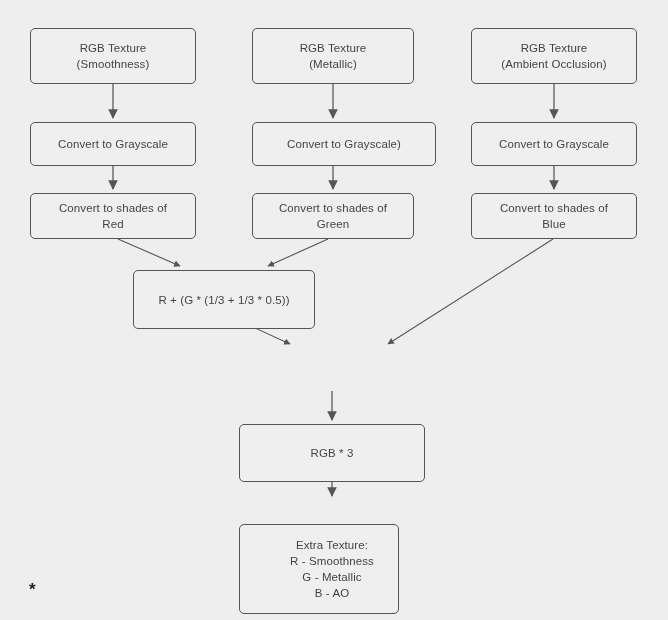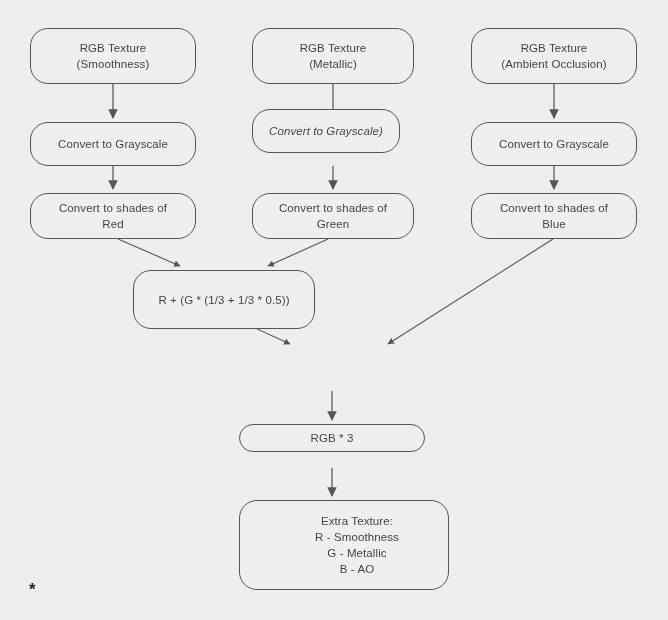--- a/index.html
+++ b/index.html
@@ -25,21 +25,21 @@
     top: 0;
     width: 668px;
     height: 620px;
     pointer-events: none;
   }
   .node {
     position: absolute;
     box-sizing: border-box;
     background: #efefef;
     border: 1px solid #555555;
-    border-radius: 18px;
+    border-radius: 5px;
     color: #444444;
     font-size: 11.5px;
     line-height: 16px;
     letter-spacing: 0.1px;
     display: flex;
     align-items: center;
     justify-content: center;
     text-align: center;
     white-space: pre-line;
     padding: 2px 6px;
@@ -88,38 +88,38 @@
 (Smoothness)</div>
 
   <div class="node" style="left:252px;top:28px;width:162px;height:56px;">RGB Texture
 (Metallic)</div>
 
   <div class="node" style="left:471px;top:28px;width:166px;height:56px;">RGB Texture
 (Ambient Occlusion)</div>
 
   <div class="node" style="left:30px;top:122px;width:166px;height:44px;">Convert to Grayscale</div>
 
-  <div class="node" style="left:252px;top:109px;width:148px;height:44px;font-style:italic;">Convert to Grayscale)</div>
+  <div class="node" style="left:252px;top:122px;width:184px;height:44px;">Convert to Grayscale)</div>
 
   <div class="node" style="left:471px;top:122px;width:166px;height:44px;">Convert to Grayscale</div>
 
   <div class="node" style="left:30px;top:193px;width:166px;height:46px;">Convert to shades of
 Red</div>
 
   <div class="node" style="left:252px;top:193px;width:162px;height:46px;">Convert to shades of
 Green</div>
 
   <div class="node" style="left:471px;top:193px;width:166px;height:46px;">Convert to shades of
 Blue</div>
 
   <div class="node" style="left:133px;top:270px;width:182px;height:59px;">R + (G * (1/3 + 1/3 * 0.5))</div>
 
 
-  <div class="node" style="left:239px;top:424px;width:186px;height:28px;">RGB * 3</div>
+  <div class="node" style="left:239px;top:424px;width:186px;height:58px;">RGB * 3</div>
 
-  <div class="node" style="left:239px;top:500px;width:210px;height:90px;padding-left:32px;">Extra Texture:
+  <div class="node" style="left:239px;top:524px;width:160px;height:90px;padding-left:32px;">Extra Texture:
 R - Smoothness
 G - Metallic
 B - AO</div>
 
   <div class="footnote" style="left:29px;top:581px;">*</div>
 
 </div>
 
 </body></html>

